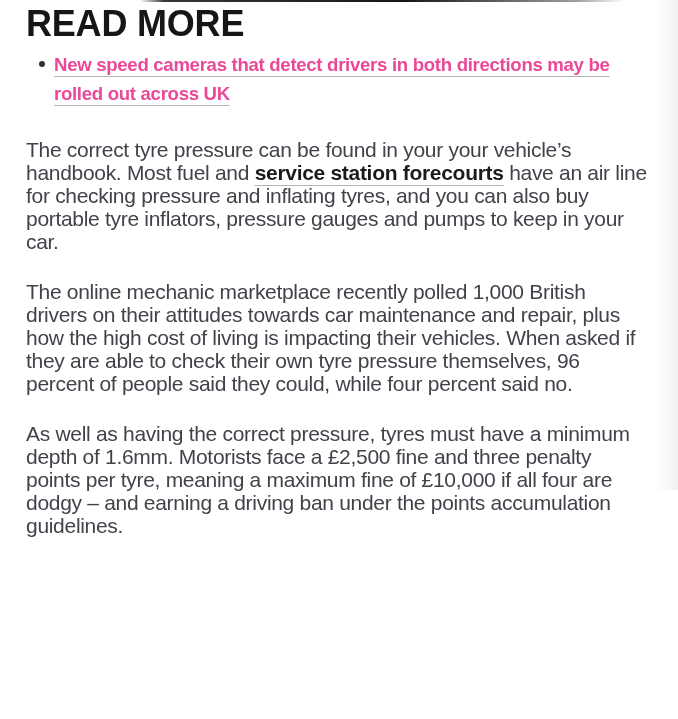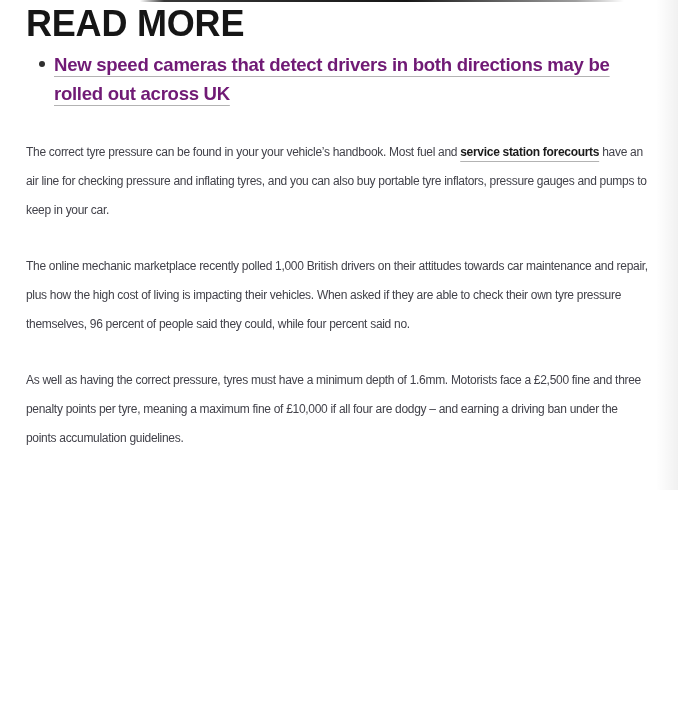--- a/index.html
+++ b/index.html
@@ -70,31 +70,31 @@
   .bullet-dot {
     position: absolute;
     left: -15px;
     top: 11px;
     width: 6px;
     height: 6px;
     border-radius: 50%;
     background: #2f2f2f;
   }
   a.rm-link {
-    color: #701a75;
+    color: #ec4899;
     text-decoration: underline;
     text-decoration-color: #b3b3b3;
     text-decoration-thickness: 1px;
     text-underline-offset: 5px;
     cursor: pointer;
   }
   p.body-para {
     margin: 0 12px 27px 0;
-    font-size: 12px;
-    line-height: 29px;
+    font-size: 21px;
+    line-height: 23px;
     letter-spacing: -0.3px;
     color: #42424a;
   }
   a.inline-link {
     font-weight: 700;
     color: #1b1b1b;
     text-decoration: underline;
     text-decoration-color: #b3b3b3;
     text-decoration-thickness: 1px;
     text-underline-offset: 5px;

